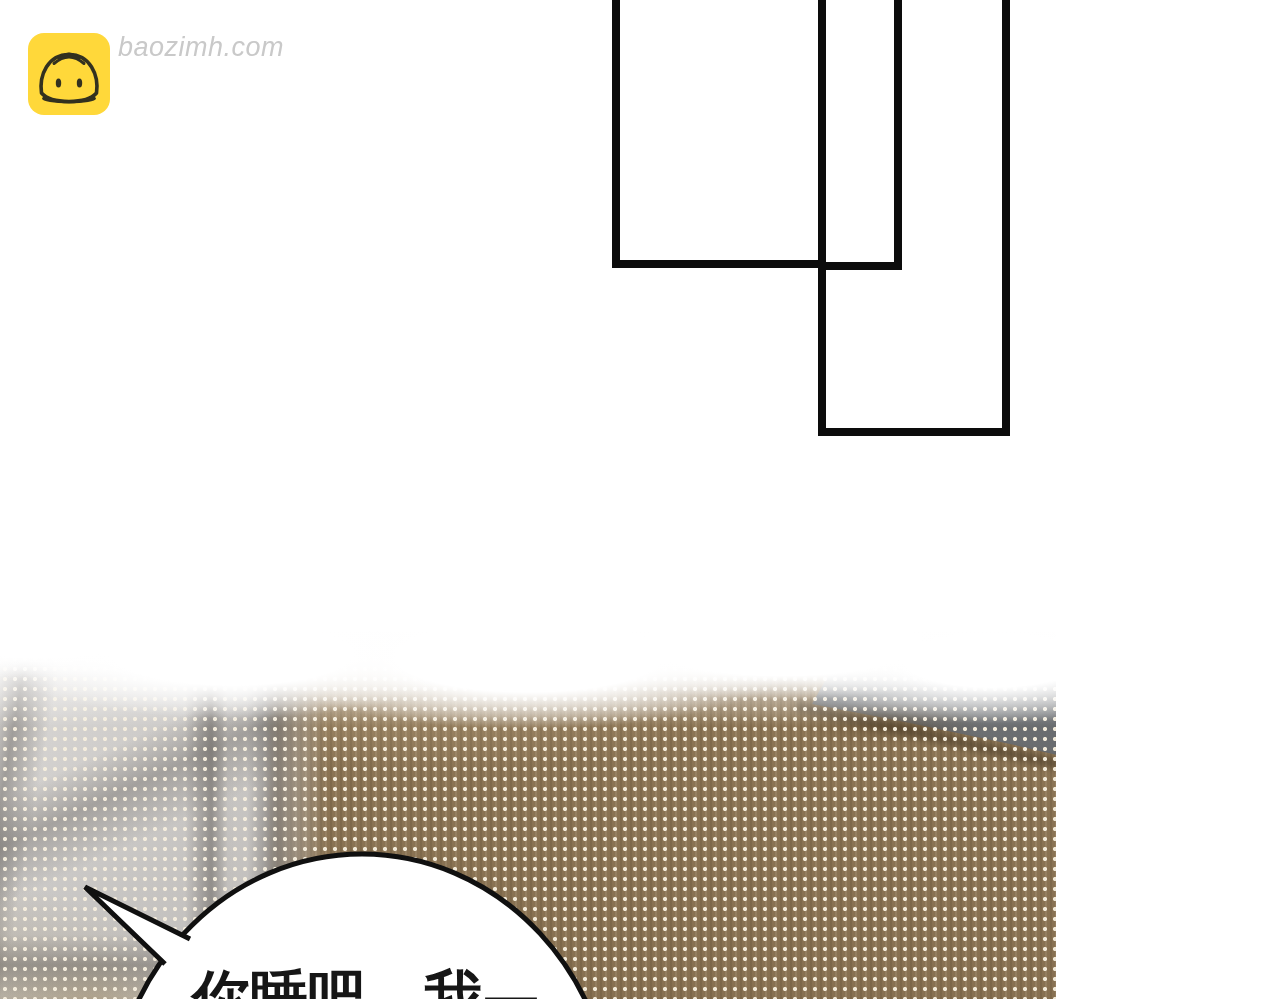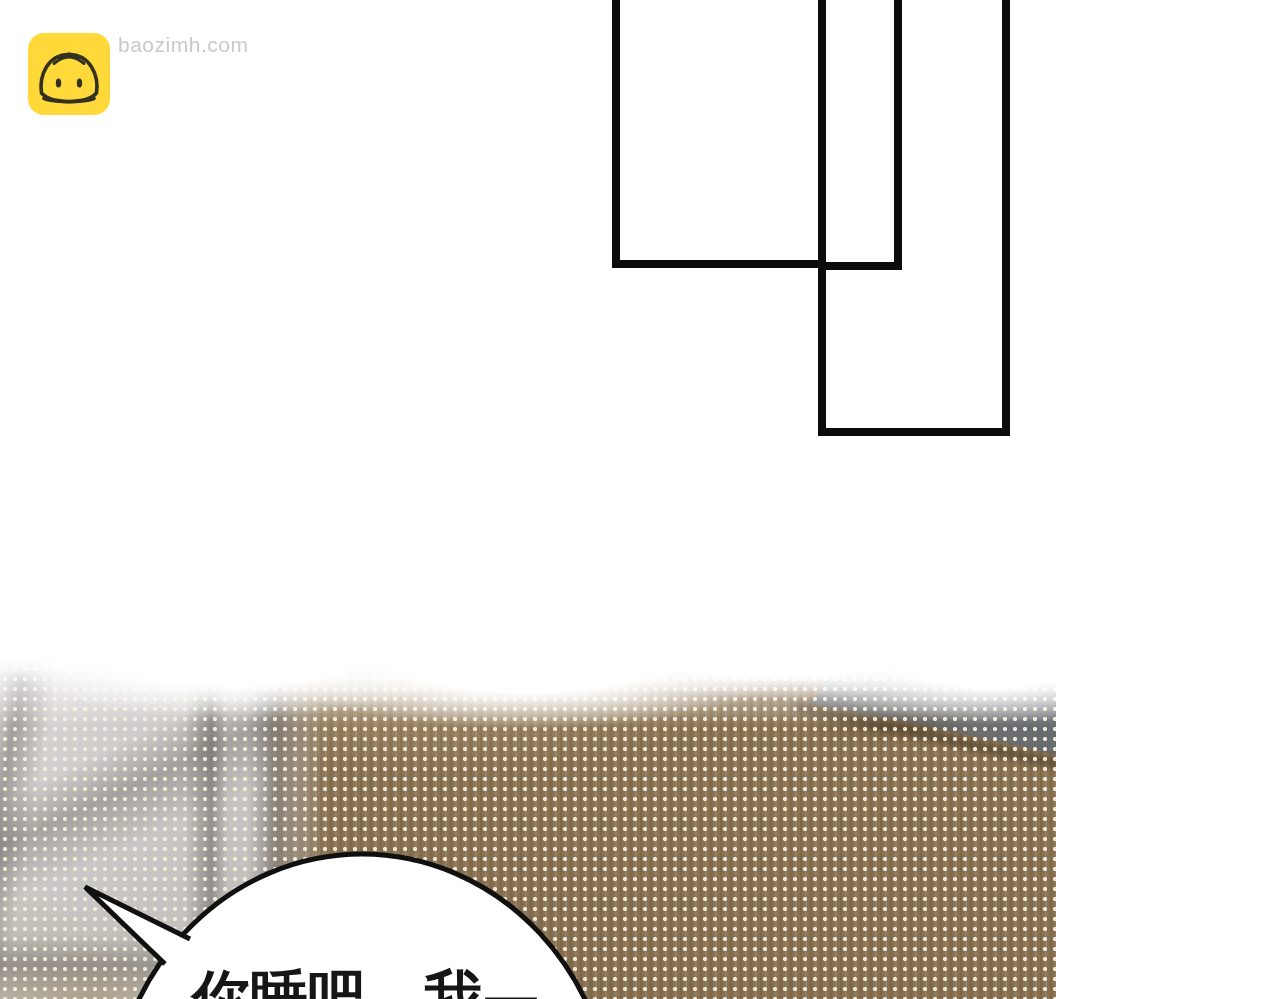--- a/index.html
+++ b/index.html
@@ -17,22 +17,22 @@
     background:var(--logo-yellow); flex:0 0 auto;
   }
   .logo-square svg { display:block; width:82px; height:82px; }
   .logo-text { margin-left:8px; }
   .logo-cn {
     font-size:50px; line-height:1.0; font-weight:700;
     color:var(--logo-text-gray); letter-spacing:0px; margin-top:3px;
     font-family:"DejaVu Sans", sans-serif;
   }
   .logo-domain {
-    font-size:21px; line-height:1.0; color:var(--logo-domain-gray);
-    margin-top:1px; letter-spacing:0.5px;
+    font-size:27px; line-height:1.0; color:var(--logo-domain-gray);
+    margin-top:1px; letter-spacing:0.5px;font-style:italic;
   }
 
   
   .panel-rect { position:absolute; border:8px solid var(--line-black); background:transparent; z-index:5; }
   .rect-a { left:612px; top:-24px; width:214px; height:292px; }
   .rect-b { left:818px; top:-24px; width:84px;  height:294px; }
   .rect-c { left:818px; top:-24px; width:192px; height:460px; }
 
   
   .scene { position:absolute; left:0; top:624px; width:1056px; height:379px; overflow:hidden; z-index:10; }

